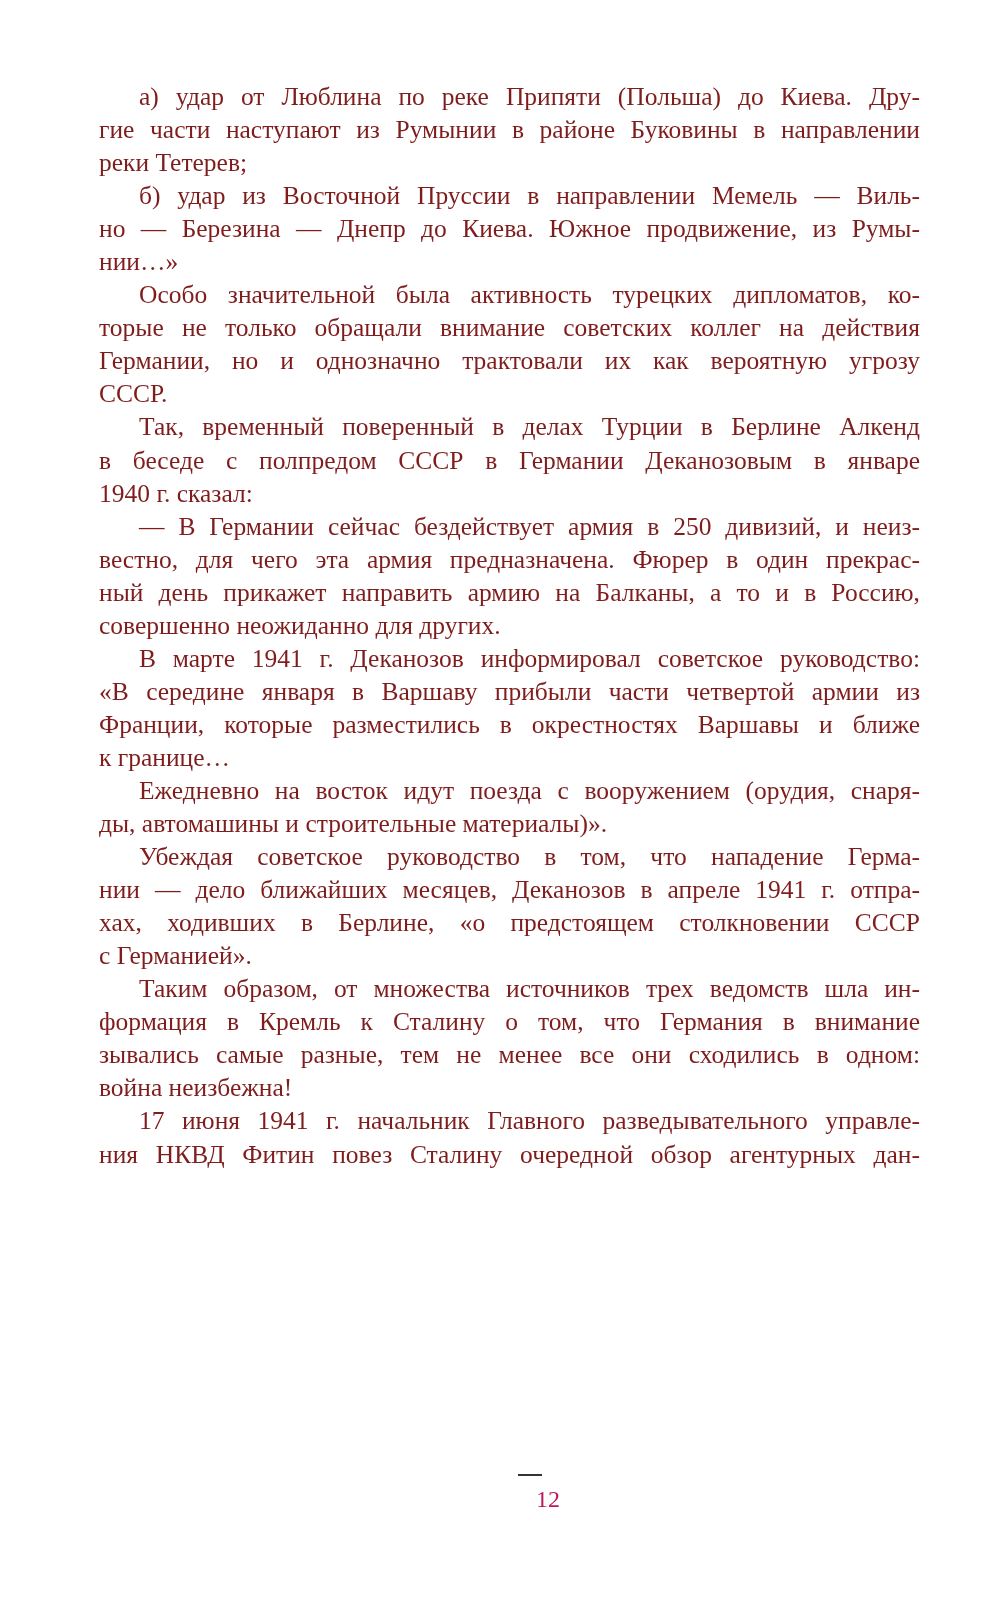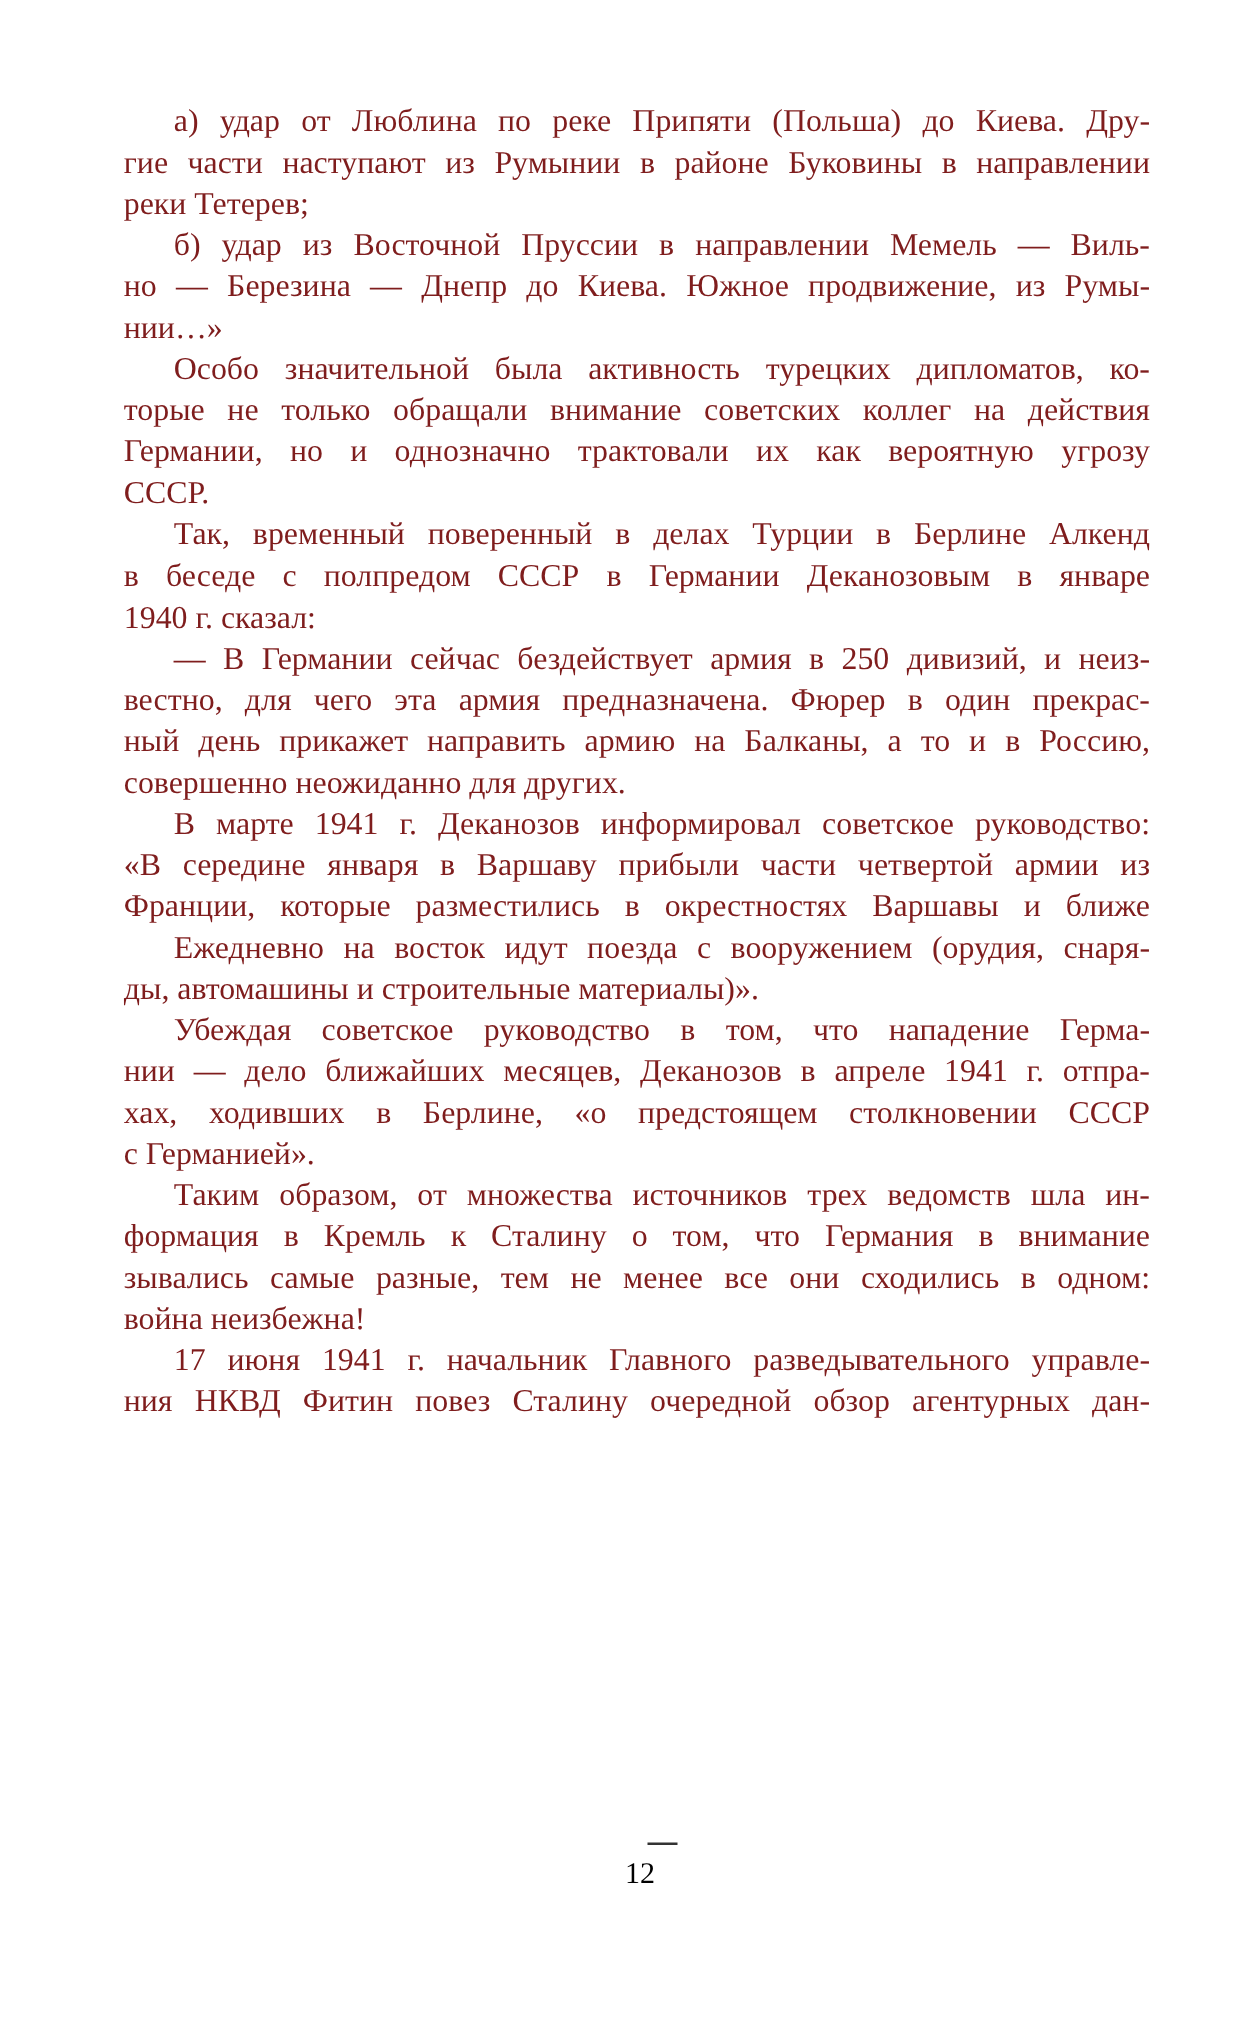--- a/index.html
+++ b/index.html
@@ -12,22 +12,22 @@
   .line {
     height: 33.05px; line-height: 33.05px; white-space: nowrap;
     text-align: justify; text-align-last: justify; overflow: hidden;
   }
   .line.last { text-align-last: left; }
   .line.indent { padding-left: 40px; }
   .footer-rule {
     position: absolute; left: 518px; top: 1474px; width: 24px; height: 2px; background: #333;
   }
   .page-number {
-    position: absolute; left: 500px; top: 1486px; width: 60px; text-align: left;
-    font-family: "Liberation Serif", "DejaVu Serif", serif; font-size: 24px; color: #000000;
+    position: absolute; left: 500px; top: 1486px; width: 60px; text-align: right;
+    font-family: "Liberation Serif", "DejaVu Serif", serif; font-size: 24px; color: #be185d;
   }
 </style>
 </head>
 <body>
 
 <div class="page" id="page-body">
     <div>
       <div class="line indent">а) удар от Люблина по реке Припяти (Польша) до Киева. Дру-</div>
       <div class="line">гие части наступают из Румынии в районе Буковины в направлении</div>
       <div class="line last">реки Тетерев;</div>
@@ -51,20 +51,21 @@
     <div>
       <div class="line indent">— В Германии сейчас бездействует армия в 250 дивизий, и неиз-</div>
       <div class="line">вестно, для чего эта армия предназначена. Фюрер в один прекрас-</div>
       <div class="line">ный день прикажет направить армию на Балканы, а то и в Россию,</div>
       <div class="line last">совершенно неожиданно для других.</div>
     </div>
     <div>
       <div class="line indent">В марте 1941 г. Деканозов информировал советское руководство:</div>
       <div class="line">«В середине января в Варшаву прибыли части четвертой армии из</div>
       <div class="line">Франции, которые разместились в окрестностях Варшавы и ближе</div>
+      <div class="line last">к границе…</div>
     </div>
     <div>
       <div class="line indent">Ежедневно на восток идут поезда с вооружением (орудия, снаря-</div>
       <div class="line last">ды, автомашины и строительные материалы)».</div>
     </div>
     <div>
       <div class="line indent">Убеждая советское руководство в том, что нападение Герма-</div>
       <div class="line">нии — дело ближайших месяцев, Деканозов в апреле 1941 г. отпра-</div>
       <div class="line">хах, ходивших в Берлине, «о предстоящем столкновении СССР</div>
       <div class="line last">с Германией».</div>

